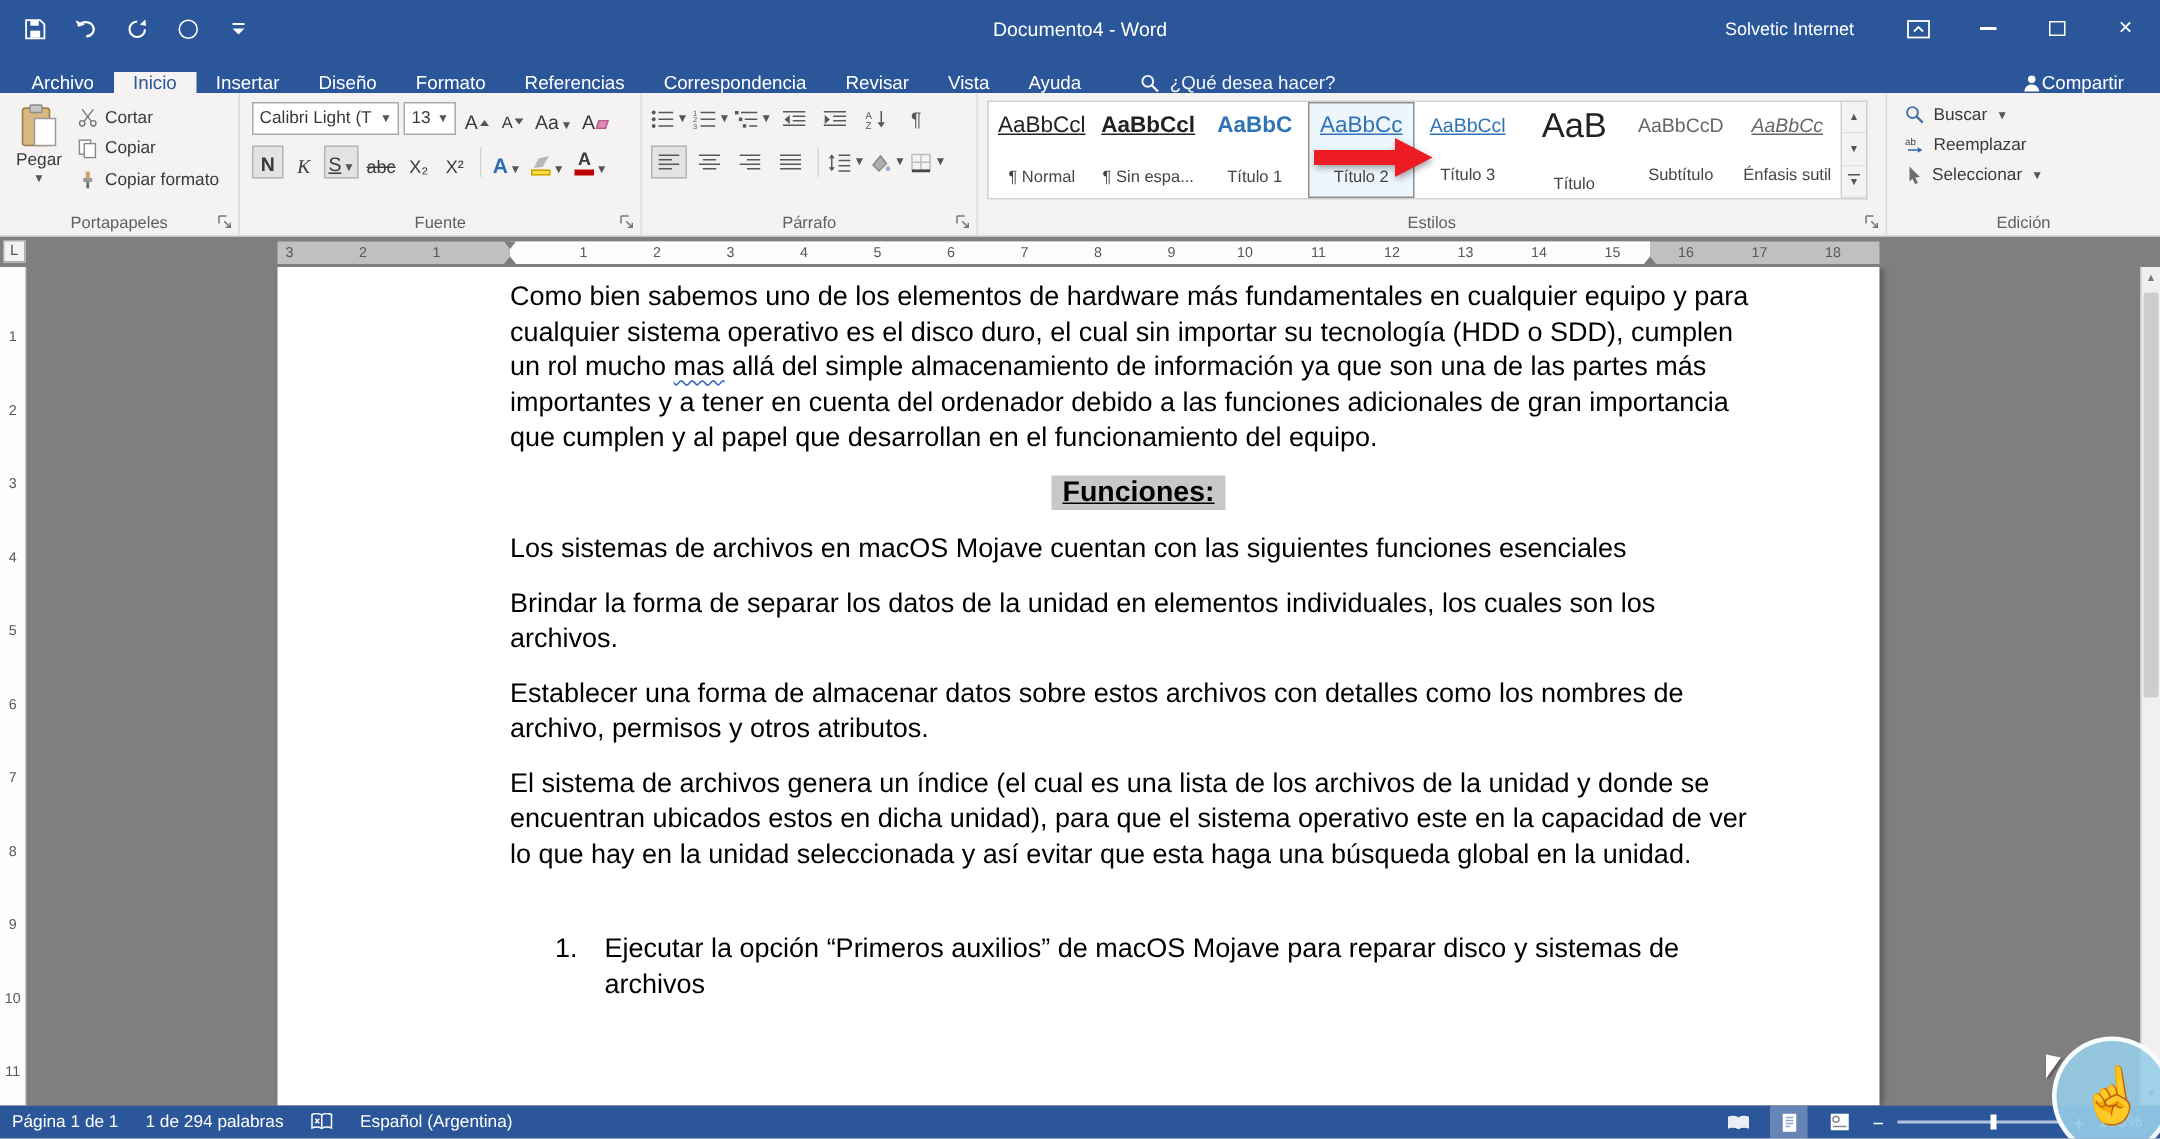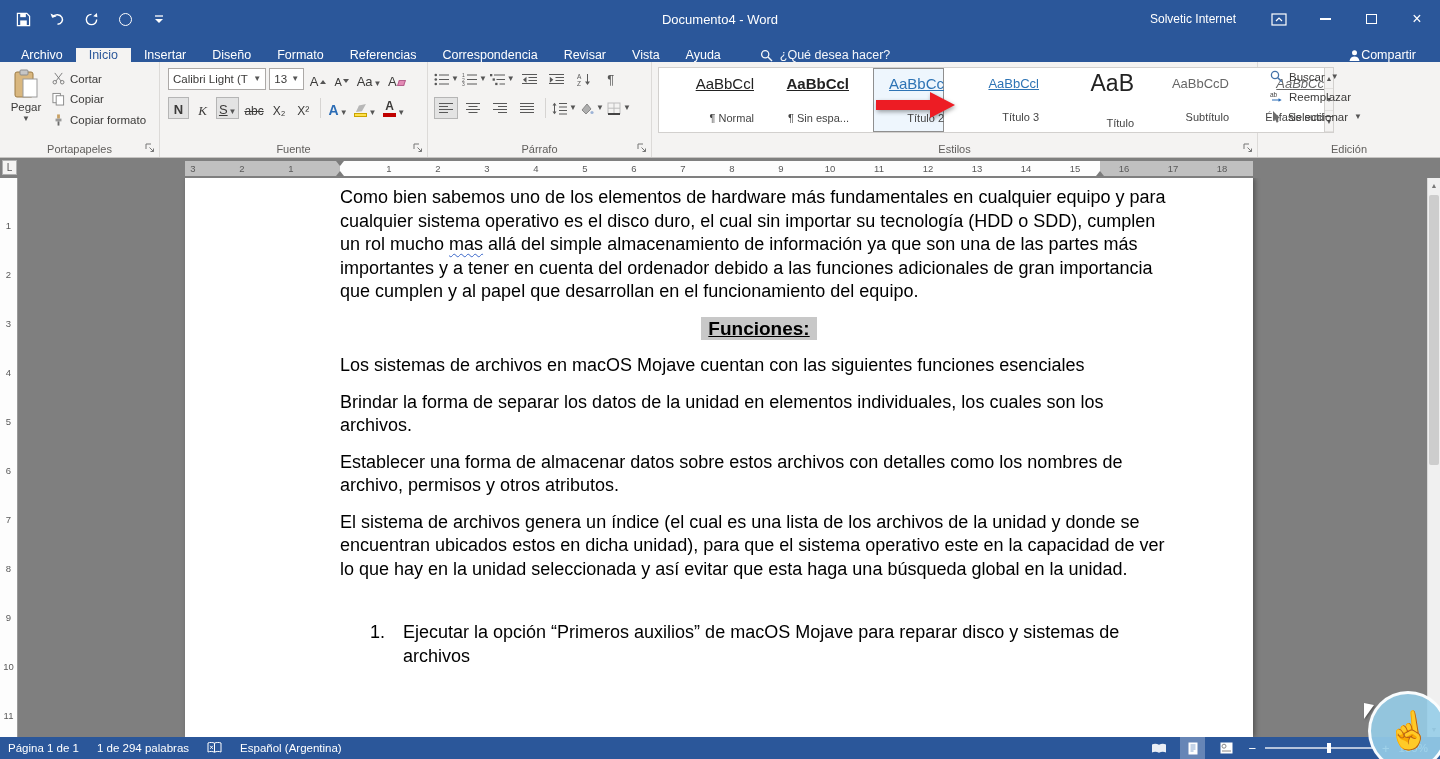--- a/index.html
+++ b/index.html
@@ -66,21 +66,21 @@
 
 
 .g-par{width:224px;padding:6px 4px 18px 6px;display:flex;flex-direction:column;gap:7px;}
 .pbtn{height:22px;min-width:24px;display:flex;align-items:center;justify-content:center;gap:2px;}
 .pbtn.tgl{background:#e3e3e3;border:1px solid #b5b5b5;}
 .pilc{font-size:13px;color:#585858;line-height:1;}
 
 
 .g-sty{width:606px;padding:5px 4px 18px 6px;display:flex;}
 .gallery{display:flex;background:#fff;border:1px solid #d2d0ce;height:66px;}
-.style-item{width:71px;display:flex;flex-direction:column;align-items:flex-end;justify-content:center;gap:20px;cursor:default;margin-left:24px;}
+.style-item{width:71px;display:flex;flex-direction:column;align-items:center;justify-content:center;gap:20px;cursor:default;}
 .style-item.selected{box-shadow:inset 0 0 0 1px #8f8f8f;background:#eef6fd;}
 .style-label{font-size:11px;color:#444;white-space:nowrap;}
 .pv{font-size:15px;color:#222;line-height:1.1;}
 .pv.u{text-decoration:underline;}
 .pv.b{font-weight:bold;}
 .pv.blue{color:#2e74b5;}
 .pv.sm{font-size:13px;}
 .pv.big{font-size:23px;font-weight:300;}
 .pv.gray{color:#666;}
 .pv.i{font-style:italic;}
@@ -493,20 +493,24 @@
 
   <div class="rgroup g-sty">
     <div class="gallery">
         <div class="style-item">
           <div class="pv u">AaBbCcl</div>
           <div class="style-label">¶ Normal</div>
         </div>
         <div class="style-item">
           <div class="pv u b">AaBbCcl</div>
           <div class="style-label">¶ Sin espa...</div>
+        </div>
+        <div class="style-item">
+          <div class="pv blue b">AaBbC</div>
+          <div class="style-label">Título 1</div>
         </div>
         <div class="style-item selected">
           <div class="pv blue u">AaBbCc</div>
           <div class="style-label">Título 2</div>
         </div>
         <div class="style-item">
           <div class="pv blue u sm">AaBbCcl</div>
           <div class="style-label">Título 3</div>
         </div>
         <div class="style-item">

